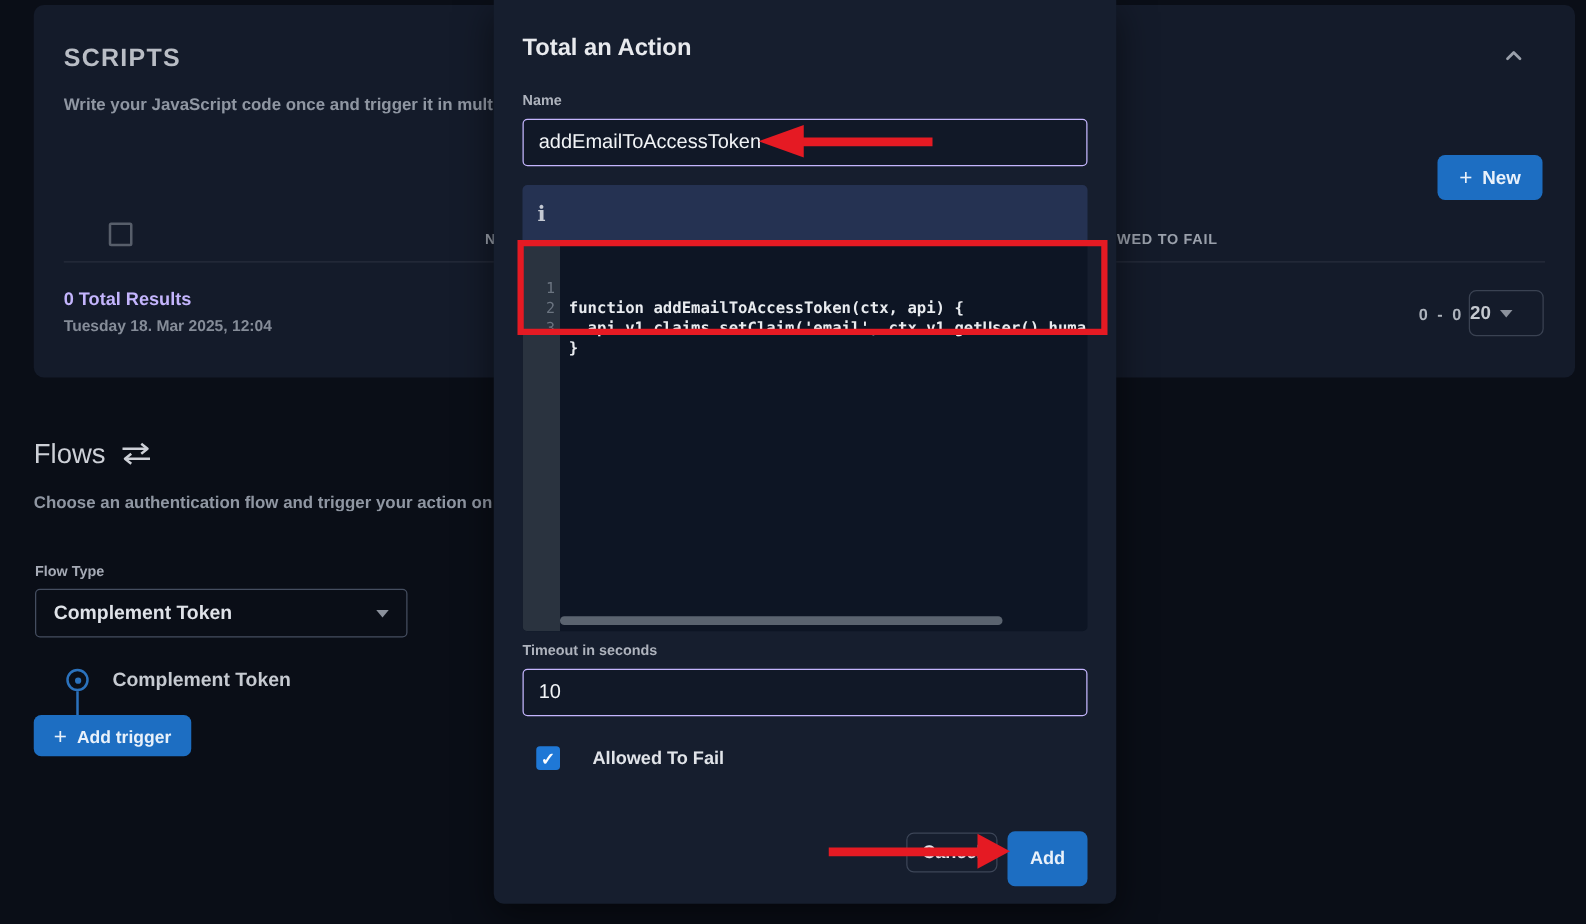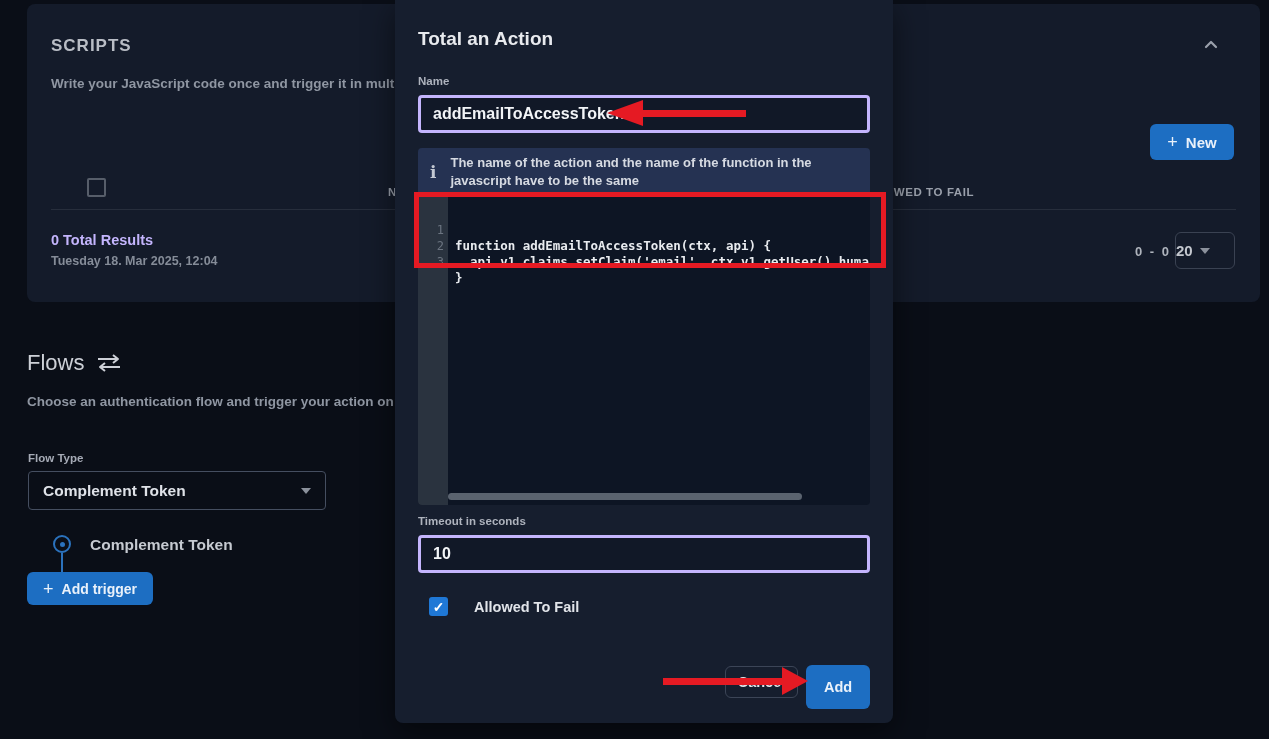--- a/index.html
+++ b/index.html
@@ -12,21 +12,21 @@
   }
   #stage { position: relative; width: 1269px; height: 739px; overflow: hidden; }
 
   
   .scripts-panel {
     position: absolute; left: 27px; top: 4px; width: 1233px; height: 298px;
     background: #141b2a; border-radius: 8px;
   }
   .scripts-title {
     position: absolute; left: 24px; top: 32px;
-    font-size: 17px; font-weight: 700; letter-spacing: 1px; color: #b9bdc5;
+    font-size: 20px; font-weight: 700; letter-spacing: 1px; color: #b9bdc5;
   }
   .scripts-desc {
     position: absolute; left: 24px; top: 72px; width: 360px; white-space: nowrap; overflow: hidden;
     font-size: 13.5px; font-weight: 600; color: #8f96a2;
   }
   .collapse-chevron {
     position: absolute; right: 40px; top: 32px; width: 18px; height: 18px; cursor: pointer;
   }
   .btn-blue {
     background: #1d6ec2; color: #e9f1fa; border: none; border-radius: 6px;
@@ -106,23 +106,23 @@
     background: #161e2e; border-radius: 0 0 8px 8px;
     box-shadow: 0 10px 30px rgba(0,0,0,0.5); z-index: 10;
   }
   .modal-title {
     position: absolute; left: 23px; top: 28px; font-size: 19px; font-weight: 700; color: #e8eaee;
   }
   .field-label { position: absolute; left: 23px; font-size: 11.5px; font-weight: 600; color: #aeb3bd; }
   .name-label { top: 75px; }
   .text-input {
     position: absolute; left: 23px; width: 452px; height: 38px;
-    background: rgba(10,15,26,0.35); border: 3px solid #c4b5fd; border-radius: 4px;
+    background: rgba(10,15,26,0.35); border: 1px solid #c4b5fd; border-radius: 4px;
     color: #f2f4f7; font-family: "Liberation Sans", sans-serif;
-    font-size: 16px; font-weight: 700; padding: 0 12px; outline: none;
+    font-size: 16px; font-weight: 400; padding: 0 12px; outline: none;
   }
   .name-input { top: 95px; }
   .info-box {
     position: absolute; left: 23px; top: 148px; width: 452px; height: 48px;
     background: #253252; border-radius: 4px;
     display: flex; align-items: center; gap: 14px; padding: 0 12px;
   }
   .info-icon {
     font-family: "DejaVu Serif", serif; font-weight: 700; font-size: 17px; color: #c4c9d3;
     line-height: 1; flex: 0 0 auto;
@@ -261,21 +261,20 @@
   </button>
 
   <section class="modal">
     <h1 class="modal-title">Total an Action</h1>
 
     <label class="field-label name-label">Name</label>
     <input class="text-input name-input" type="text" value="addEmailToAccessToken" style="">
 
     <div class="info-box">
       <span class="info-icon">i</span>
-      <span class="info-text">The name of the action and the name of the function in the javascript have to be the same</span>
     </div>
 
     <div class="code-editor">
       <div class="code-gutter"></div>
       <div class="code-area">
         <div class="code-line">
           <span class="line-num">1</span>
           <span class="line-text">function addEmailToAccessToken(ctx, api) {</span>
         </div>
         <div class="code-line">

